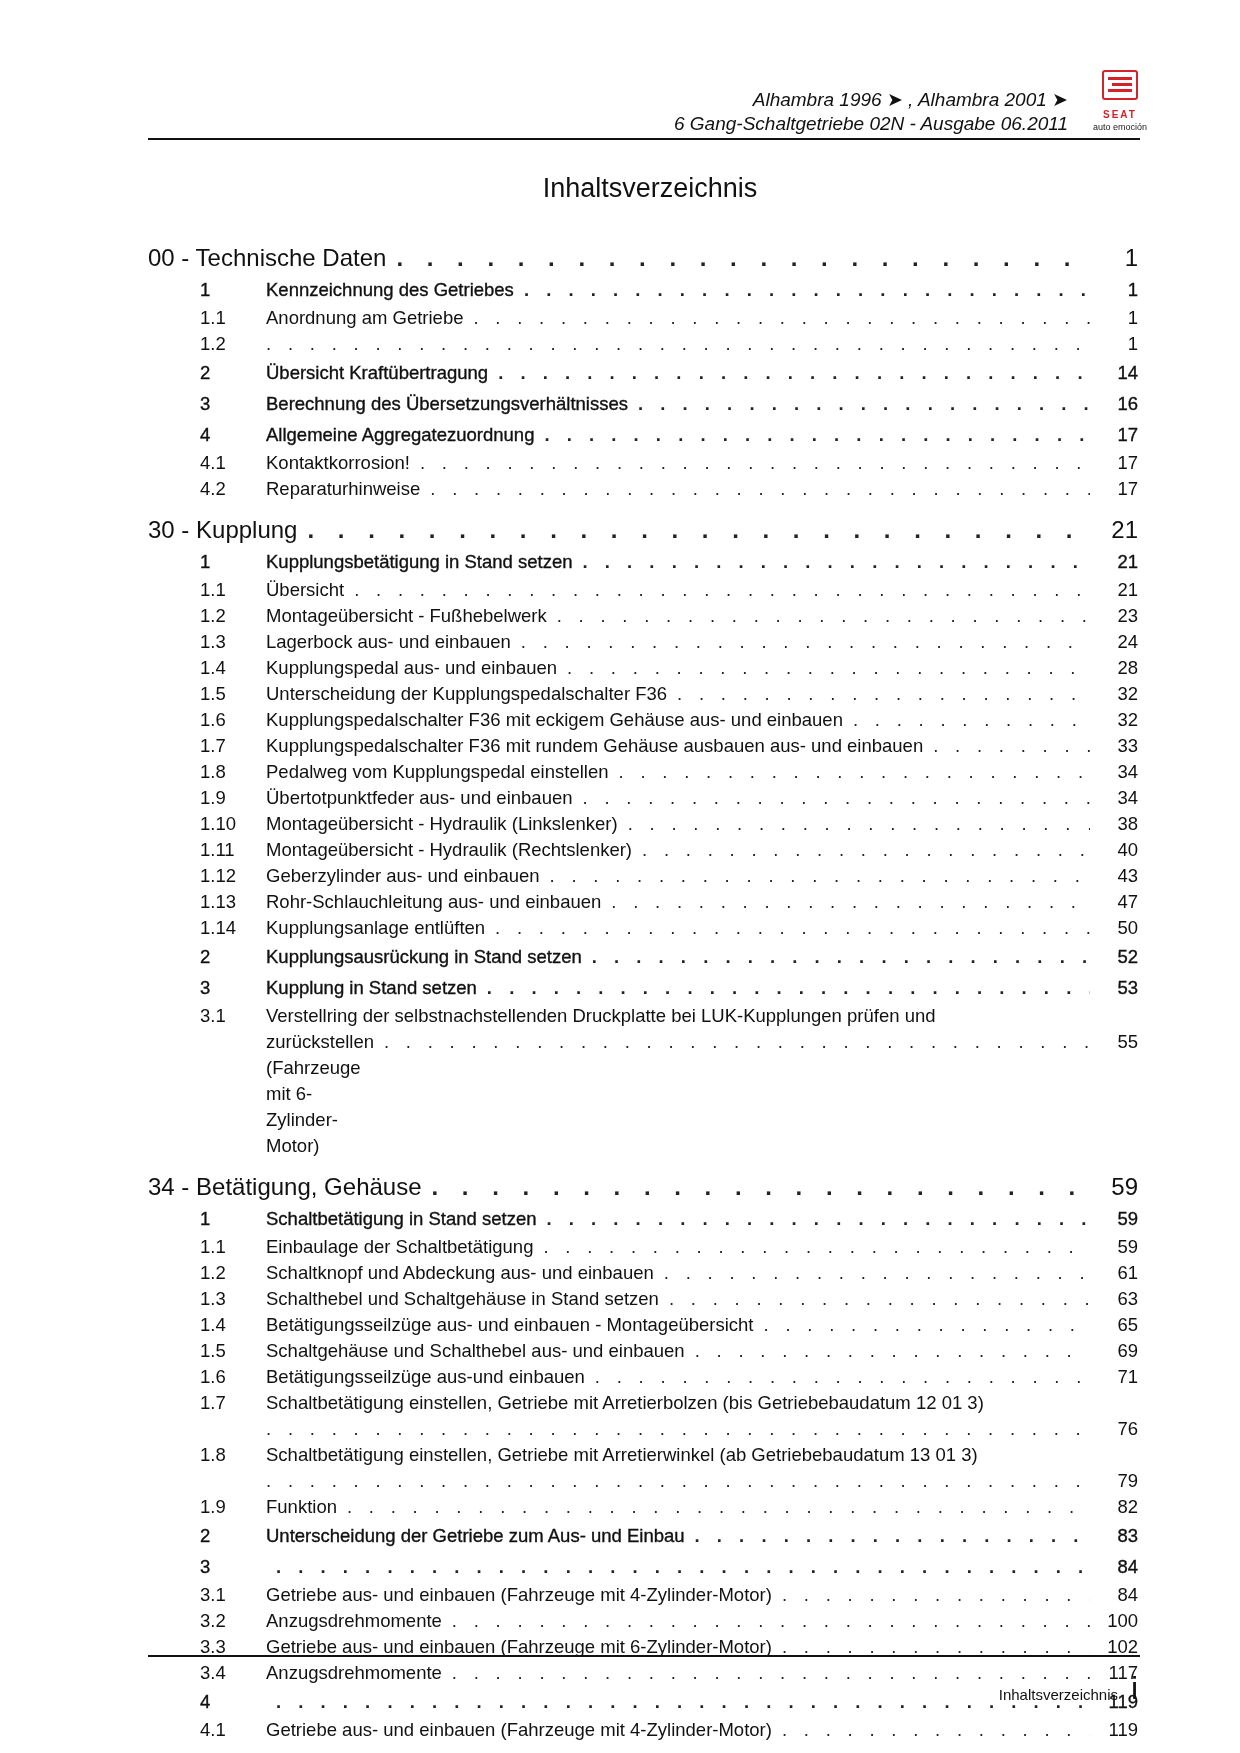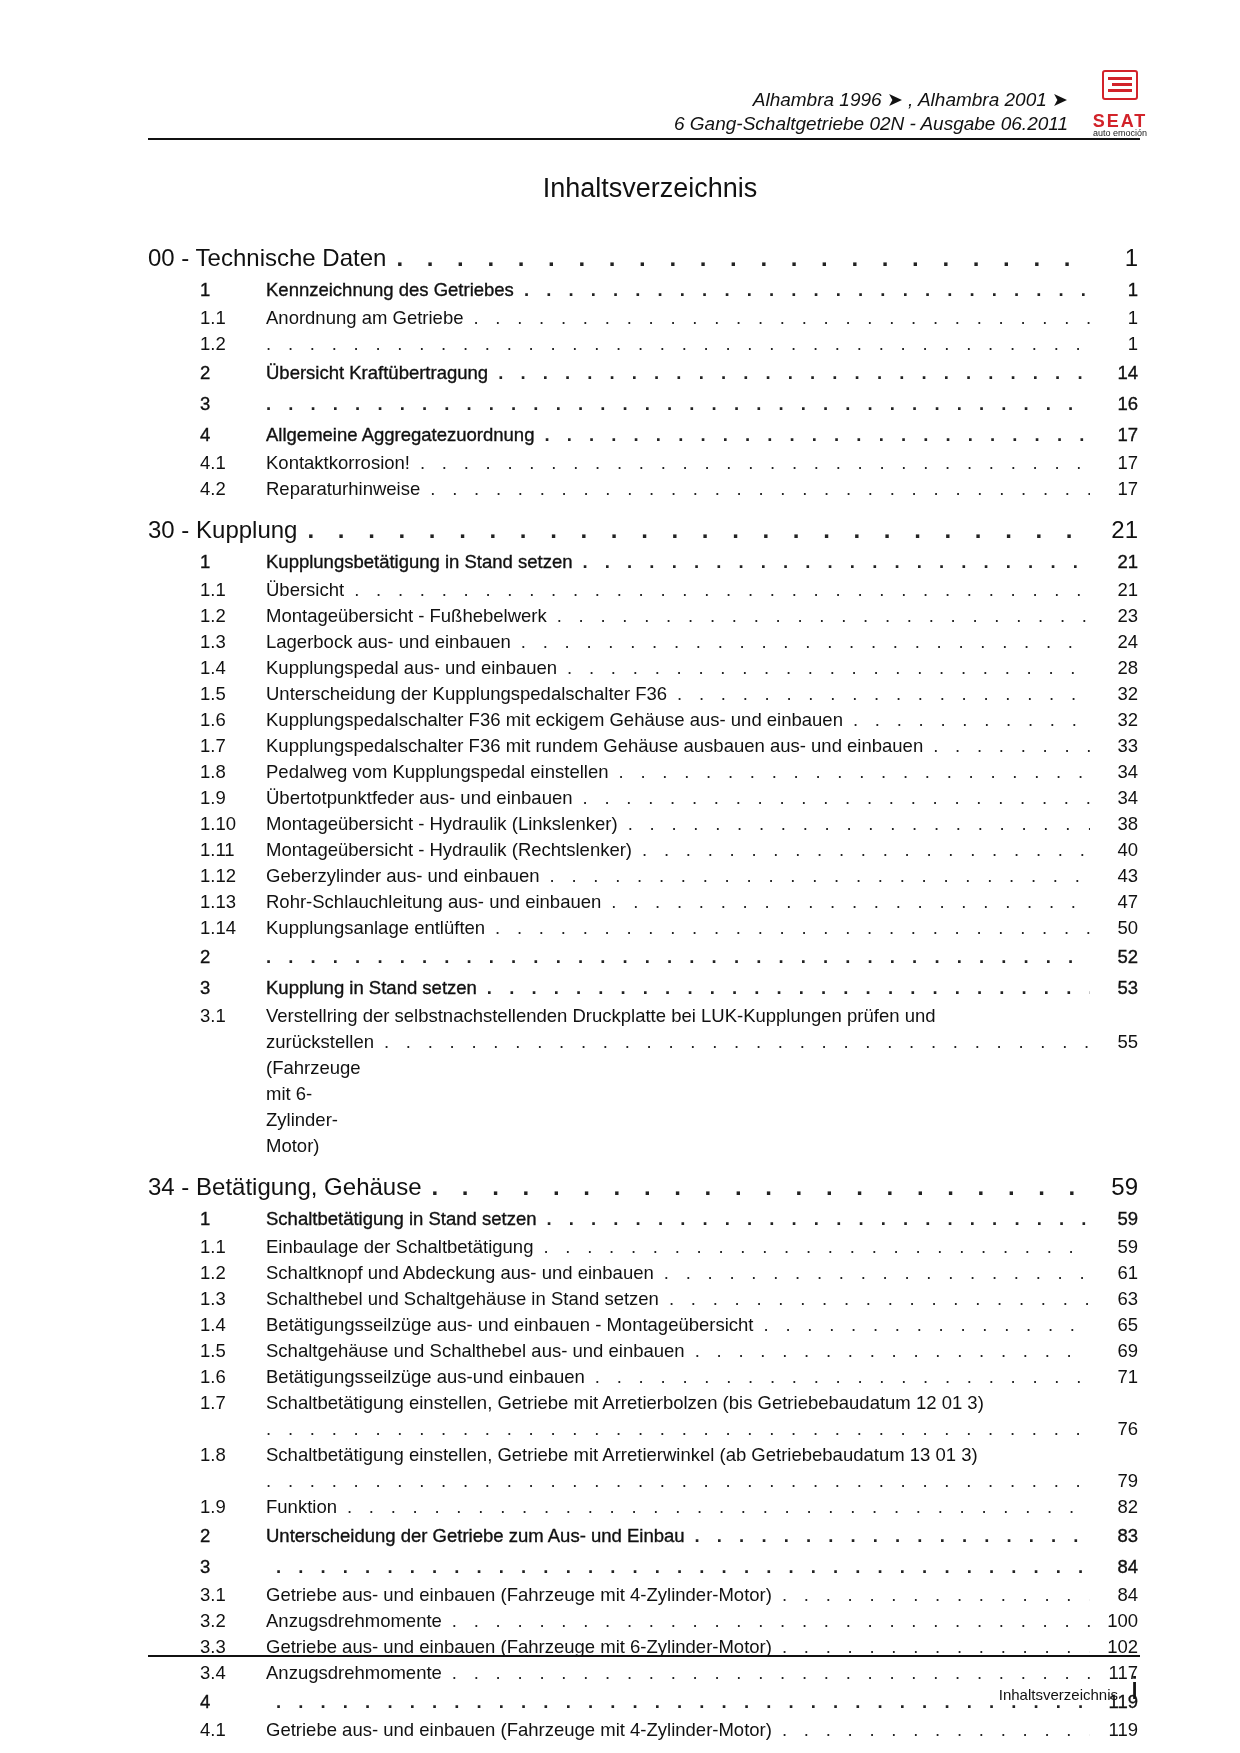--- a/index.html
+++ b/index.html
@@ -18,21 +18,21 @@
       position: absolute; left: 1084px; top: 70px; width: 72px; height: 62px; text-align: center;
     }
     .logo-mark {
       margin: 0 auto; width: 36px; height: 30px; border: 2px solid #d2232a; border-radius: 3px;
       position: relative; background: #fff; box-sizing: border-box;
     }
     .logo-mark span {
       position: absolute; left: 4px; right: 4px; height: 3px; background: #d2232a;
     }
     .logo-text {
-      color: #d2232a; font-weight: bold; font-size: 18px; letter-spacing: 2px; line-height: 14px; margin-top: 14px;
+      color: #d2232a; font-weight: bold; font-size: 10px; letter-spacing: 2px; line-height: 14px; margin-top: 8px;
     }
     .logo-tag { font-size: 9px; line-height: 10px; color: #222; }
 
     .title {
       position: absolute; left: 0; top: 172px; width: 1300px; text-align: center;
       font-size: 27px; line-height: 32px;
     }
 
     .toc { position: absolute; left: 148px; top: 242px; width: 990px; }
     .row { position: relative; display: flex; align-items: baseline; justify-content: space-between; }
@@ -112,20 +112,21 @@
       <span class="page">1</span>
     </div>
     <div class="row entry main">
       <span class="num">2</span>
       <span class="label">Übersicht Kraftübertragung</span>
       <span class="leader">. . . . . . . . . . . . . . . . . . . . . . . . . . . . . . . . . . . . . . . . . . . . . . . . . . . . . . . . . . . . . . . . . . . . . . . . . . . . . . . . . . . . . . . . . . . . . . . . . . . . . . . . . . . . . . . . . . . . . . . . </span>
       <span class="page">14</span>
     </div>
     <div class="row entry main">
       <span class="num">3</span>
+      <span class="label">Berechnung des Übersetzungsverhältnisses</span>
       <span class="leader">. . . . . . . . . . . . . . . . . . . . . . . . . . . . . . . . . . . . . . . . . . . . . . . . . . . . . . . . . . . . . . . . . . . . . . . . . . . . . . . . . . . . . . . . . . . . . . . . . . . . . . . . . . . . . . . . . . . . . . . . </span>
       <span class="page">16</span>
     </div>
     <div class="row entry main">
       <span class="num">4</span>
       <span class="label">Allgemeine Aggregatezuordnung</span>
       <span class="leader">. . . . . . . . . . . . . . . . . . . . . . . . . . . . . . . . . . . . . . . . . . . . . . . . . . . . . . . . . . . . . . . . . . . . . . . . . . . . . . . . . . . . . . . . . . . . . . . . . . . . . . . . . . . . . . . . . . . . . . . . </span>
       <span class="page">17</span>
     </div>
     <div class="row entry">
@@ -231,20 +232,21 @@
       <span class="page">47</span>
     </div>
     <div class="row entry">
       <span class="num">1.14</span>
       <span class="label">Kupplungsanlage entlüften</span>
       <span class="leader">. . . . . . . . . . . . . . . . . . . . . . . . . . . . . . . . . . . . . . . . . . . . . . . . . . . . . . . . . . . . . . . . . . . . . . . . . . . . . . . . . . . . . . . . . . . . . . . . . . . . . . . . . . . . . . . . . . . . . . . . </span>
       <span class="page">50</span>
     </div>
     <div class="row entry main">
       <span class="num">2</span>
+      <span class="label">Kupplungsausrückung in Stand setzen</span>
       <span class="leader">. . . . . . . . . . . . . . . . . . . . . . . . . . . . . . . . . . . . . . . . . . . . . . . . . . . . . . . . . . . . . . . . . . . . . . . . . . . . . . . . . . . . . . . . . . . . . . . . . . . . . . . . . . . . . . . . . . . . . . . . </span>
       <span class="page">52</span>
     </div>
     <div class="row entry main">
       <span class="num">3</span>
       <span class="label">Kupplung in Stand setzen</span>
       <span class="leader">. . . . . . . . . . . . . . . . . . . . . . . . . . . . . . . . . . . . . . . . . . . . . . . . . . . . . . . . . . . . . . . . . . . . . . . . . . . . . . . . . . . . . . . . . . . . . . . . . . . . . . . . . . . . . . . . . . . . . . . . </span>
       <span class="page">53</span>
     </div>
     <div class="entry wrap-block">

